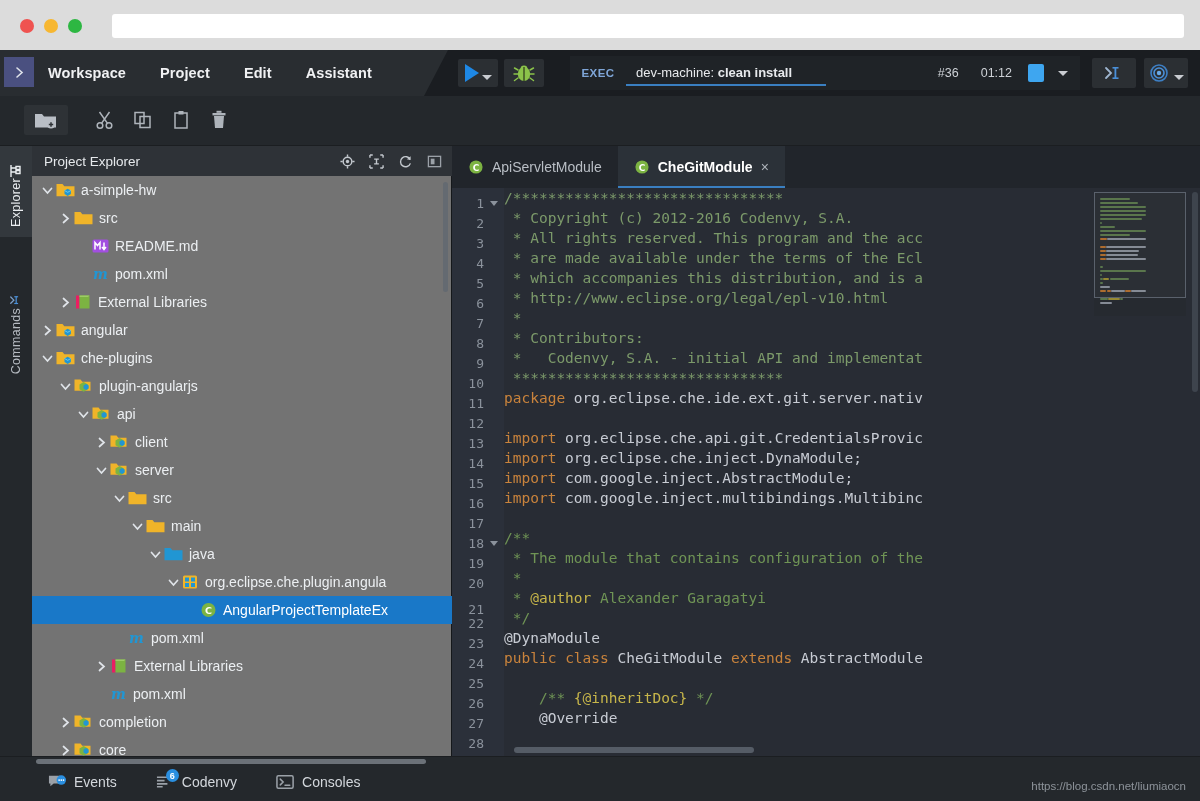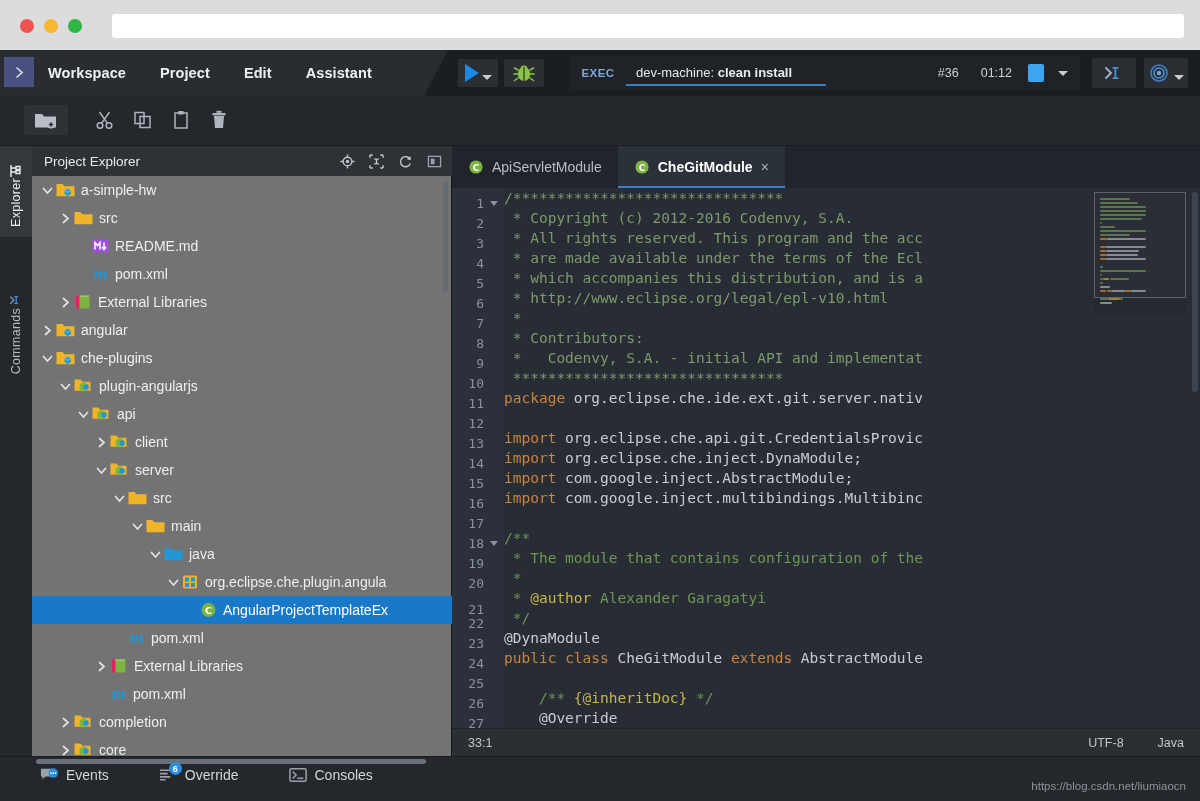--- a/index.html
+++ b/index.html
@@ -272,22 +272,22 @@
   
   .bottom {
     position: absolute; left: 0; bottom: 0; width: 1200px; height: 45px;
     background: #24282c; border-top: 1px solid #1b1e21;
   }
   .bottom-scroll {
     position: absolute; left: 36px; top: 2px; width: 390px; height: 5px;
     background: #6b7178; border-radius: 3px;
   }
   .btabs {
-    position: absolute; left: 40px; top: 10px; height: 30px;
-    display: flex; align-items: flex-start; gap: 50px;
+    position: absolute; left: 48px; top: 10px; height: 30px;
+    display: flex; align-items: center; gap: 39px;
   }
   .btab {
     display: flex; align-items: center; gap: 7px; cursor: pointer;
   }
   .btab-label { color: #d3d7dc; font-size: 14px; }
   .badge-num {
     position: absolute; right: -4px; top: -5px;
     background: #2a8fe0; color: #fff; font-size: 9px; font-weight: 700;
     border-radius: 50%; width: 13px; height: 13px;
     display: flex; align-items: center; justify-content: center;
@@ -879,27 +879,20 @@
             <div class="mini-line" style="left: 37.35px; top: 98px; width: 14.25px; background: rgb(139, 145, 155);"></div>
             <div class="mini-line" style="left: 6px; top: 106px; width: 7.6px; background: rgb(93, 122, 78);"></div>
             <div class="mini-line" style="left: 13.6px; top: 106px; width: 12.35px; background: rgb(156, 143, 53);"></div>
             <div class="mini-line" style="left: 25.95px; top: 106px; width: 2.85px; background: rgb(93, 122, 78);"></div>
             <div class="mini-line" style="left: 6px; top: 110px; width: 12.35px; background: rgb(139, 145, 155);"></div>
           </div>
         <div class="vscroll-code"></div>
         <div class="hscroll-code"></div>
       </div>
 
-      <div class="statusbar">
-        <div class="sb-pos">33:1</div>
-        <div class="sb-right">
-          <div class="sb-item">UTF-8</div>
-          <div class="sb-item">Java</div>
-        </div>
-      </div>
     </div>
 
     <div class="bottom">
       <div class="bottom-scroll"></div>
       <div class="btabs">
 
         <div class="btab">
           <span style="position:relative;display:flex">
             <svg class="ic" width="19" height="16" viewBox="0 0 20 16">
               <path d="M1 1.5 h12 v8 h-7 l-3.5 3 v-3 h-1.5 z" fill="#9ba1a8"></path>
@@ -912,21 +905,21 @@
           <span class="btab-label">Events</span>
         </div>
 
         <div class="btab">
           <span style="position:relative;display:flex">
             <svg class="ic" width="19" height="16" viewBox="0 0 20 16">
               <path d="M1 3 h11 M1 6.5 h8 M1 10 h11 M1 13 h6" stroke="#9ba1a8" stroke-width="1.8"></path>
             </svg>
             <span class="badge-num">6</span>
           </span>
-          <span class="btab-label">Override</span>
+          <span class="btab-label">Codenvy</span>
         </div>
 
         <div class="btab">
           <span style="position:relative;display:flex">
             <svg class="ic" width="19" height="16" viewBox="0 0 20 16">
               <rect x="1" y="1.5" width="17" height="13" rx="1.5" fill="none" stroke="#9ba1a8" stroke-width="1.6"></rect>
               <path d="M4.5 5 L7.5 8 L4.5 11" fill="none" stroke="#9ba1a8" stroke-width="1.6" stroke-linecap="round"></path>
               <path d="M9.5 11.4 h5" stroke="#9ba1a8" stroke-width="1.6" stroke-linecap="round"></path>
             </svg>
           </span>

